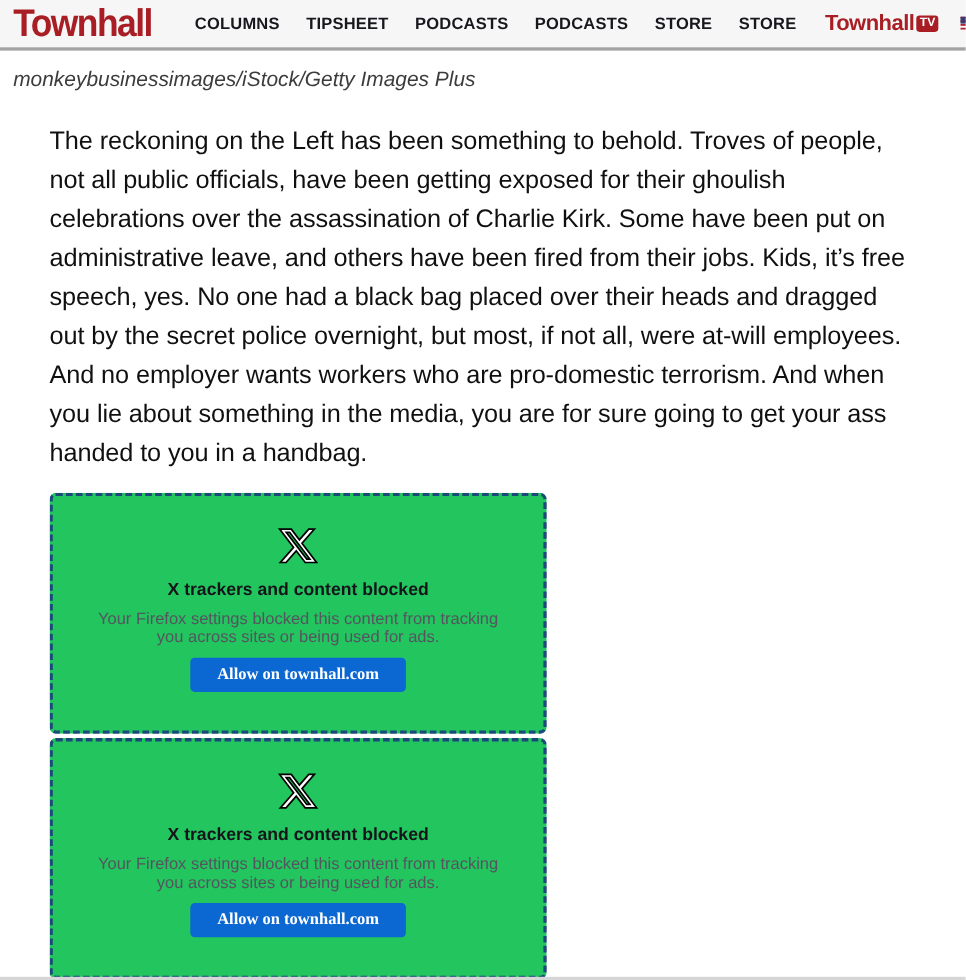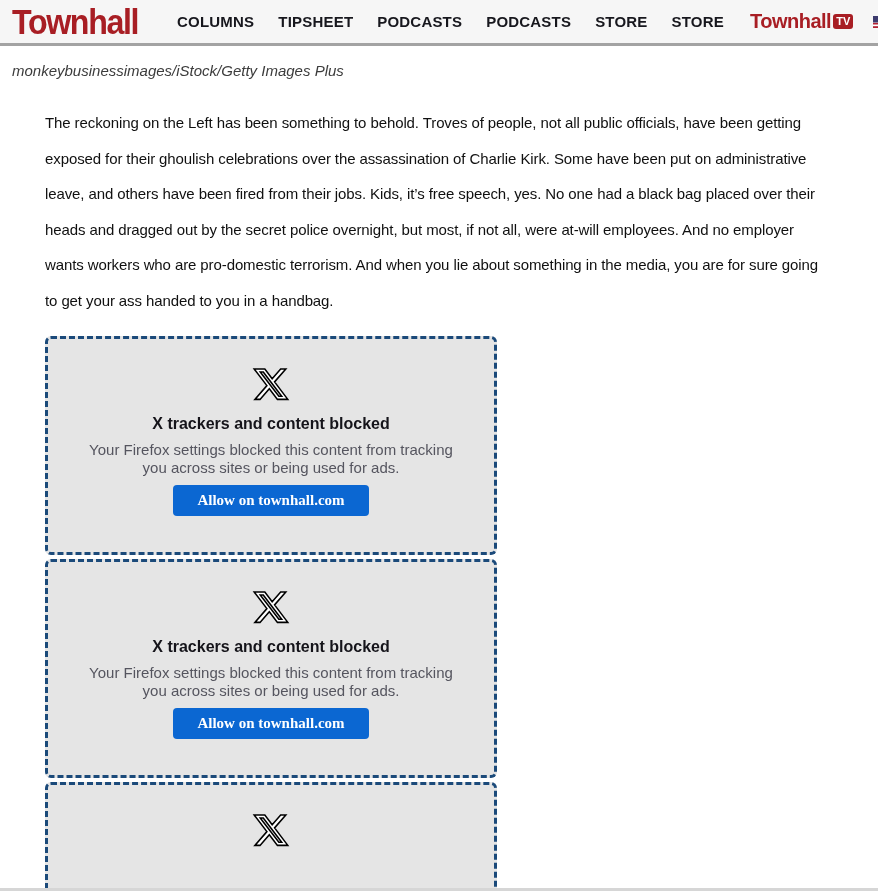--- a/index.html
+++ b/index.html
@@ -38,35 +38,35 @@
     border-radius:3px; padding:2px 3px; margin-left:2px; line-height:1;text-align:center;
   }
   .vip {
     margin-left:20px; display:flex; align-items:center; gap:4px;
     font-style:italic; font-weight:800; font-size:20px;
     color:var(--brand_red,#a81e24); cursor:pointer; flex:none;
   }
 
   
   .credit {
-    padding:16px 12px 0 12px; font-style:italic; font-size:15px; color:#3c3c3c;
+    padding:16px 12px 0 12px; font-style:italic; font-size:19px; color:#3c3c3c;
   }
   .paragraph {
-    margin:26px 45px 0 45px; font-size:15px; line-height:35.5px; color:#101010;
+    margin:26px 45px 0 45px; font-size:23px; line-height:35.5px; color:#101010;
     letter-spacing:-.1px;
   }
 
   
   .embeds {
     margin:18px 0 0 45px; width:452px;
     display:flex; flex-direction:column; gap:4px;
   }
   .embed-box {
     border:3px dashed var(--embed_border,#1b4a7a); border-radius:6px;
-    background:#e5e5e5; text-align:center;
+    background:#22c55e; text-align:center;
     height:219px; padding:27px 20px 24px; flex:none;
   }
   .x-logo { display:inline-block; }
   .embed-heading {
     margin-top:10px; font-size:16px; font-weight:700;
     color:var(--embed_heading,#15141a);
   }
   .embed-body {
     margin:8px auto 0 auto; max-width:380px;
     font-size:15px; line-height:17.5px;

